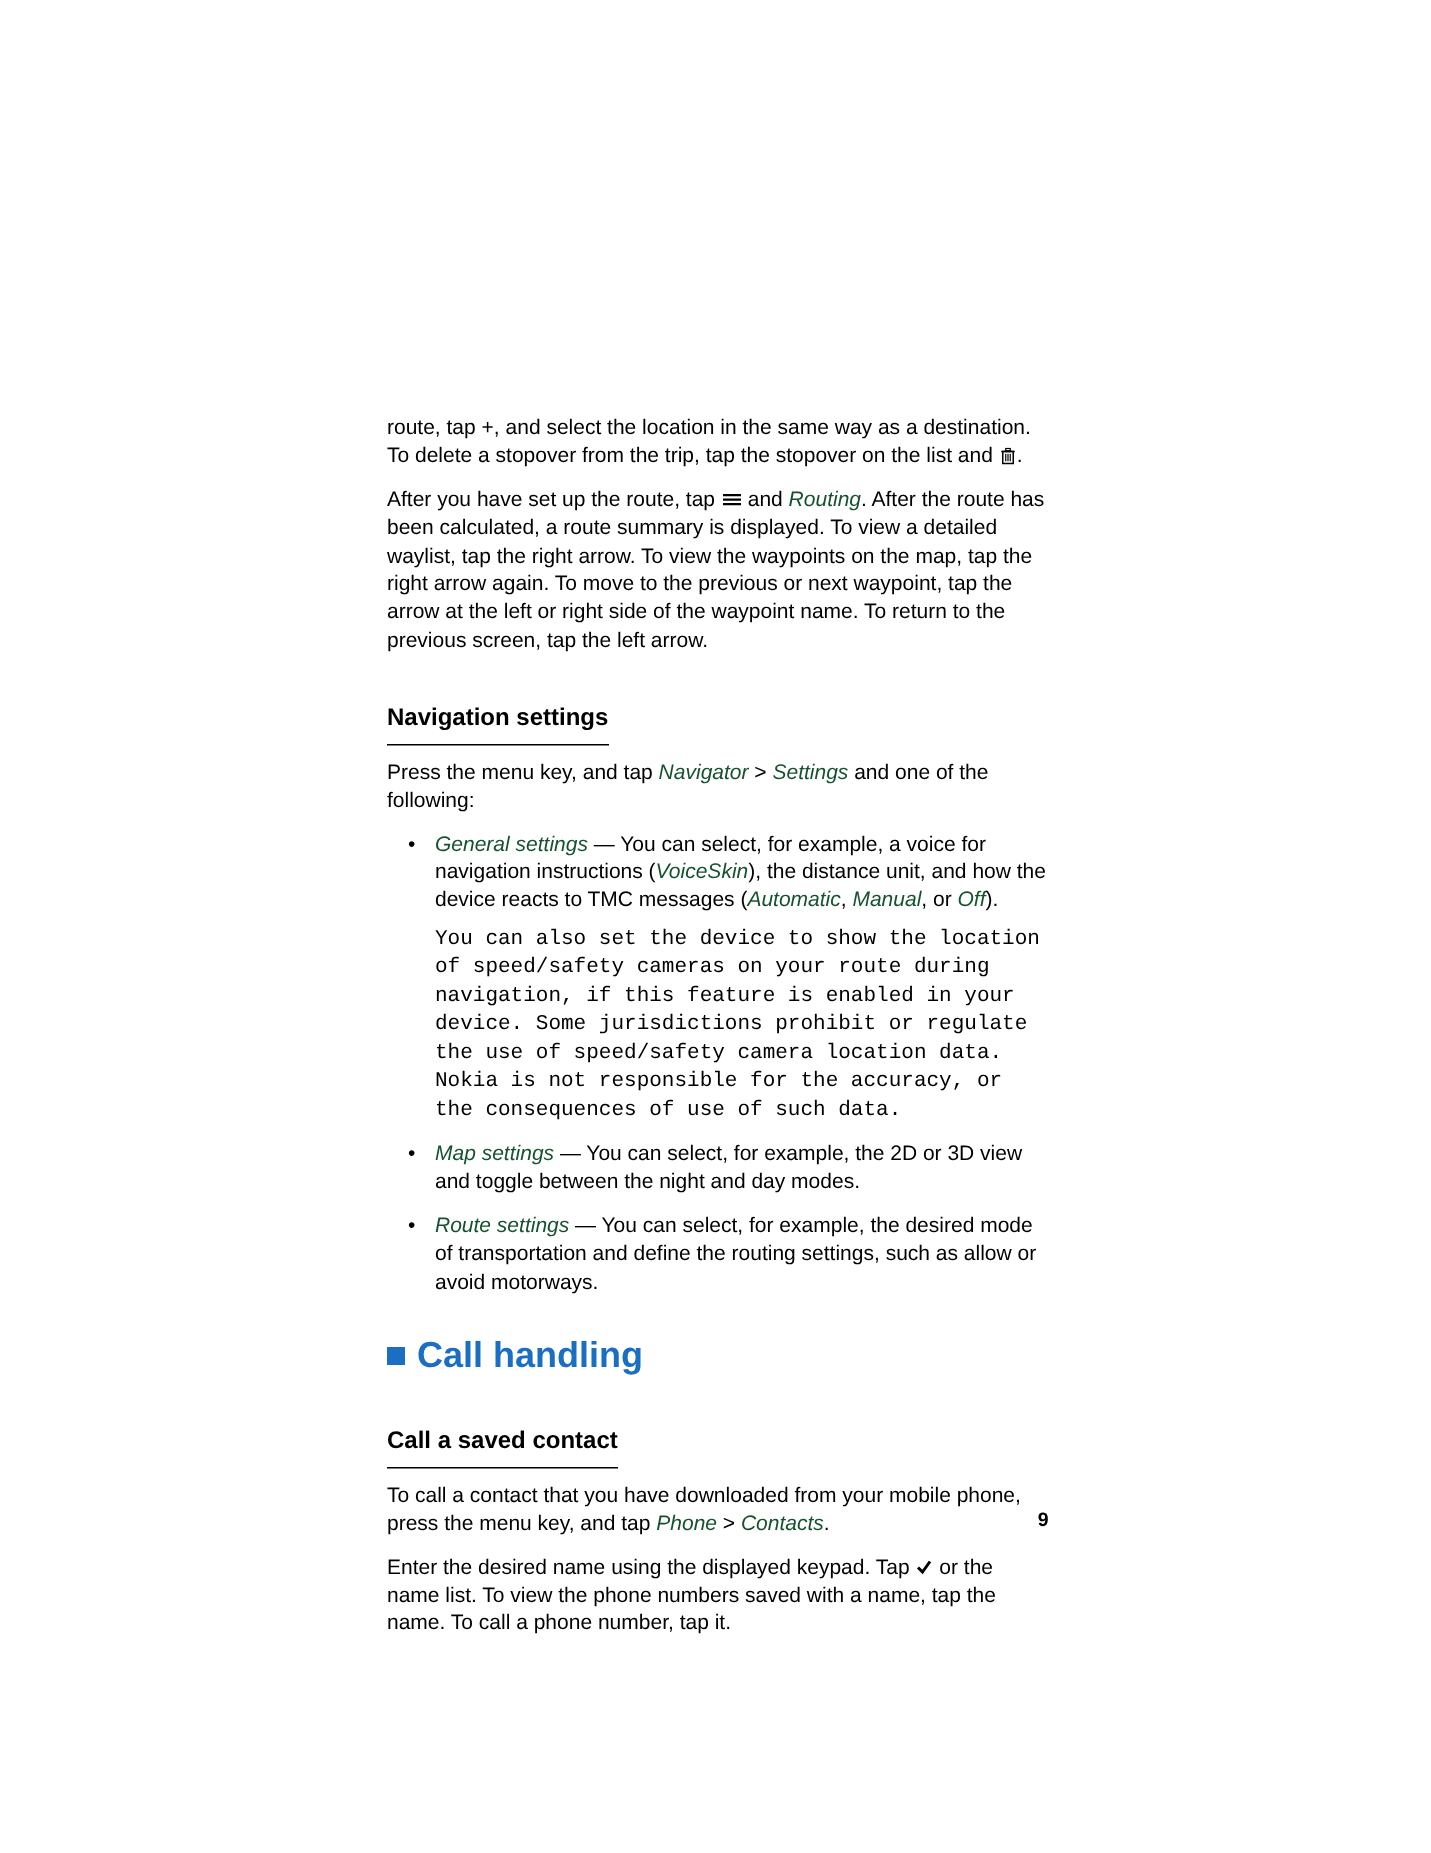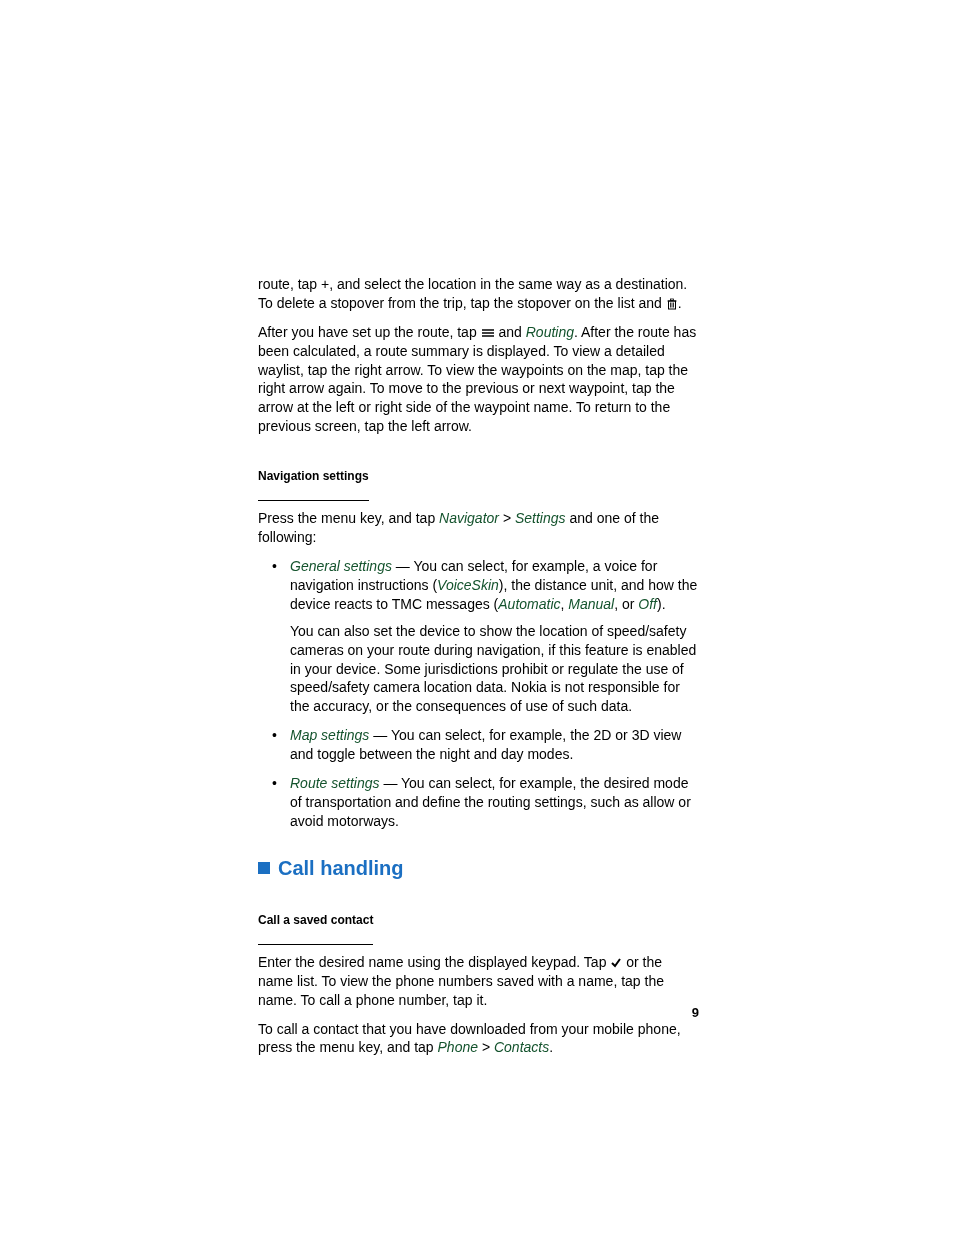--- a/index.html
+++ b/index.html
@@ -21,30 +21,30 @@
     margin: 0 0 10px 0;
   }
   .link {
     color: #14532d;
     font-style: italic;
   }
   .sep {
     color: #000;
   }
   h3.underlined {
-    font-size: 12px;
+    font-size: 16px;
     font-weight: bold;
     margin: 22px 0 8px 0;
     display: inline-block;
     border-bottom: 1px solid #000;
-    padding-bottom: 16px;
+    padding-bottom: 6px;
   }
   h2.section {
     color: #1b6fc2;
-    font-size: 20px;
+    font-size: 24px;
     font-weight: bold;
     margin: 24px 0 8px 0;
     display: flex;
     align-items: center;
   }
   h2.section .square {
     display: inline-block;
     width: 12px;
     height: 12px;
     background: #1b6fc2;
@@ -63,20 +63,21 @@
   ul.bullets > li::before {
     content: "•";
     position: absolute;
     left: -4px;
     top: 0;
     color: #000;
     font-size: 14px;
   }
   .sub-para {
     margin-top: 8px;
+    font-family: Liberation Mono, monospace;
   }
   .icon {
     display: inline-block;
     vertical-align: middle;
     line-height: 0;
   }
   .page-number {
     position: absolute;
     right: 255px;
     top: 1005px;
@@ -129,24 +130,24 @@
 
   <h2 class="section">
     <span class="square"></span>
     <span>Call handling</span>
   </h2>
 
 
   <h3 class="underlined">Call a saved contact</h3>
 
   <p>
+    <span>To call a contact that you have downloaded from your mobile phone, press the menu key, and tap </span><span class="link">Phone</span><span class="sep"> &gt; </span><span class="link">Contacts</span><span>.</span>
+  </p>
+
+  <p>
     <span>Enter the desired name using the displayed keypad. Tap </span><span class="icon"><svg width="12" height="12" viewBox="0 0 12 12">
           <path d="M2 6 L5 9 L10 2" fill="none" stroke="#000" stroke-width="2"></path>
         </svg></span><span> or the name list. To view the phone numbers saved with a name, tap the name. To call a phone number, tap it.</span>
-  </p>
-
-  <p>
-    <span>To call a contact that you have downloaded from your mobile phone, press the menu key, and tap </span><span class="link">Phone</span><span class="sep"> &gt; </span><span class="link">Contacts</span><span>.</span>
   </p>
 
 </div>
 
 <div class="page-number">9</div>
 
 </body></html>

